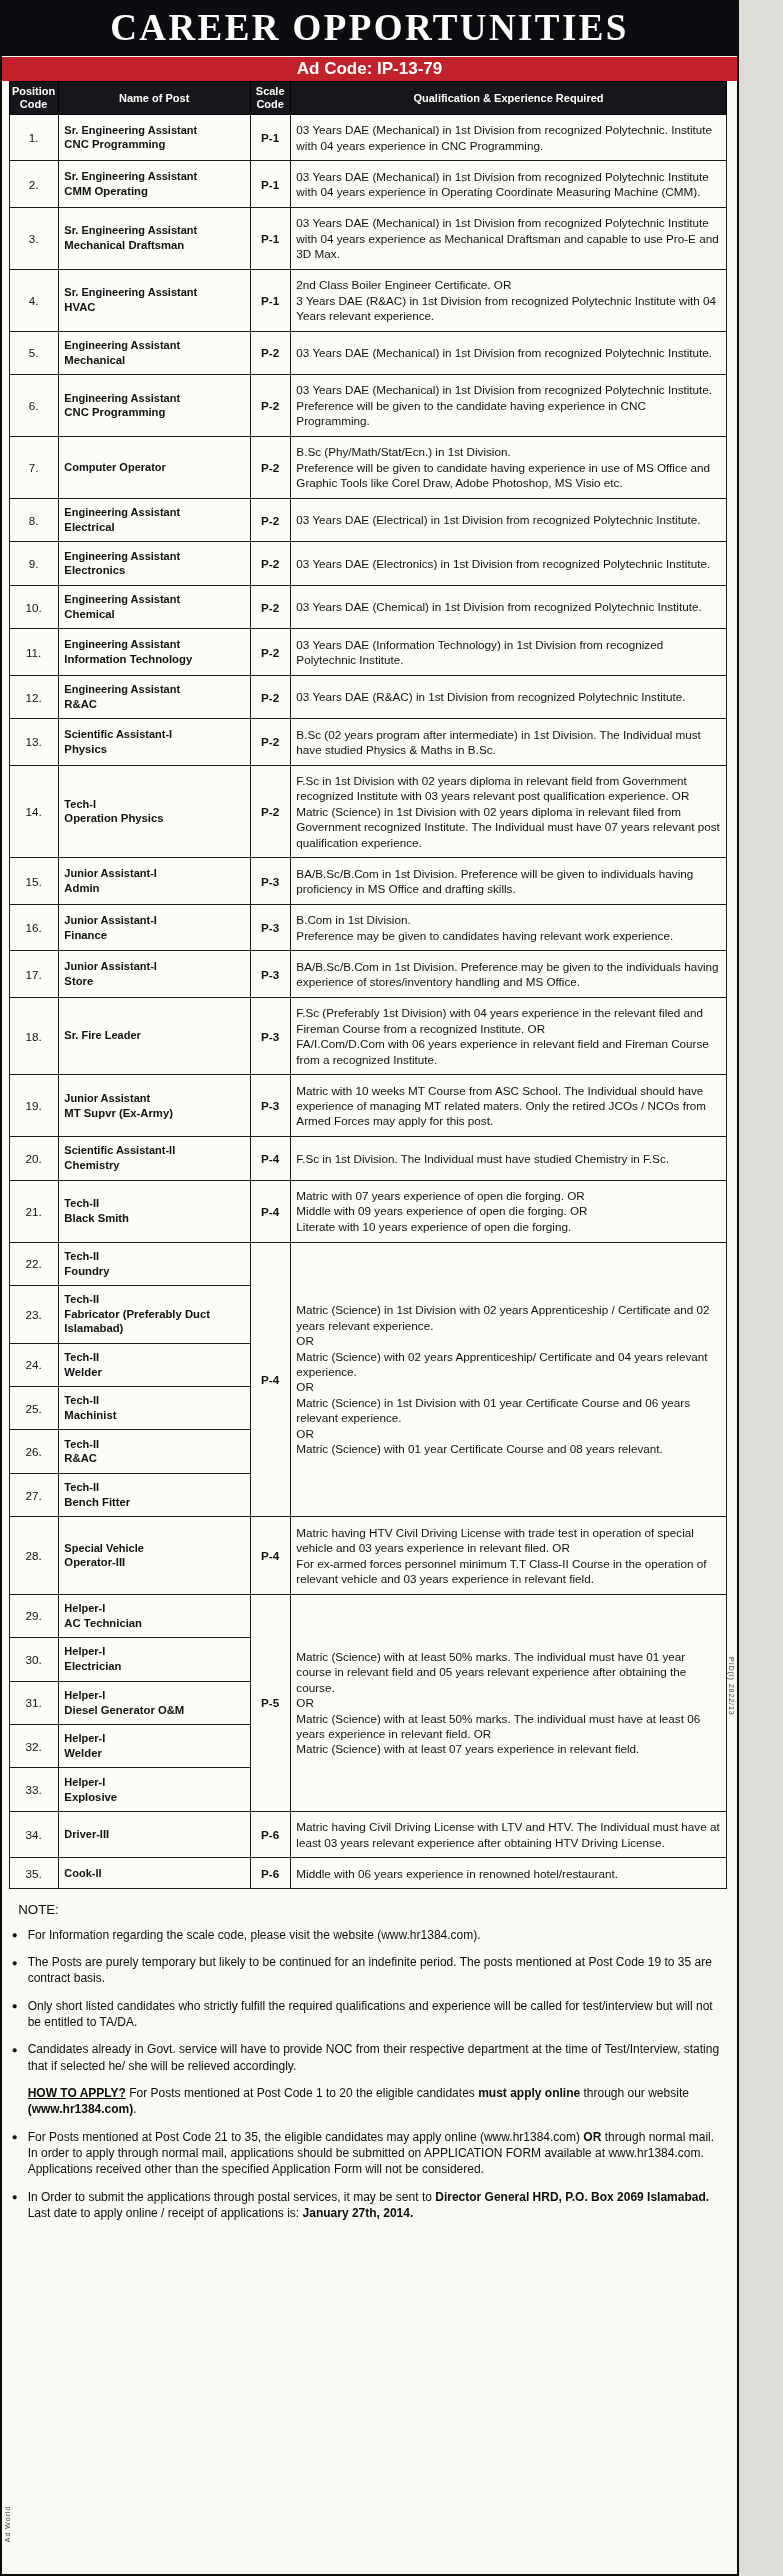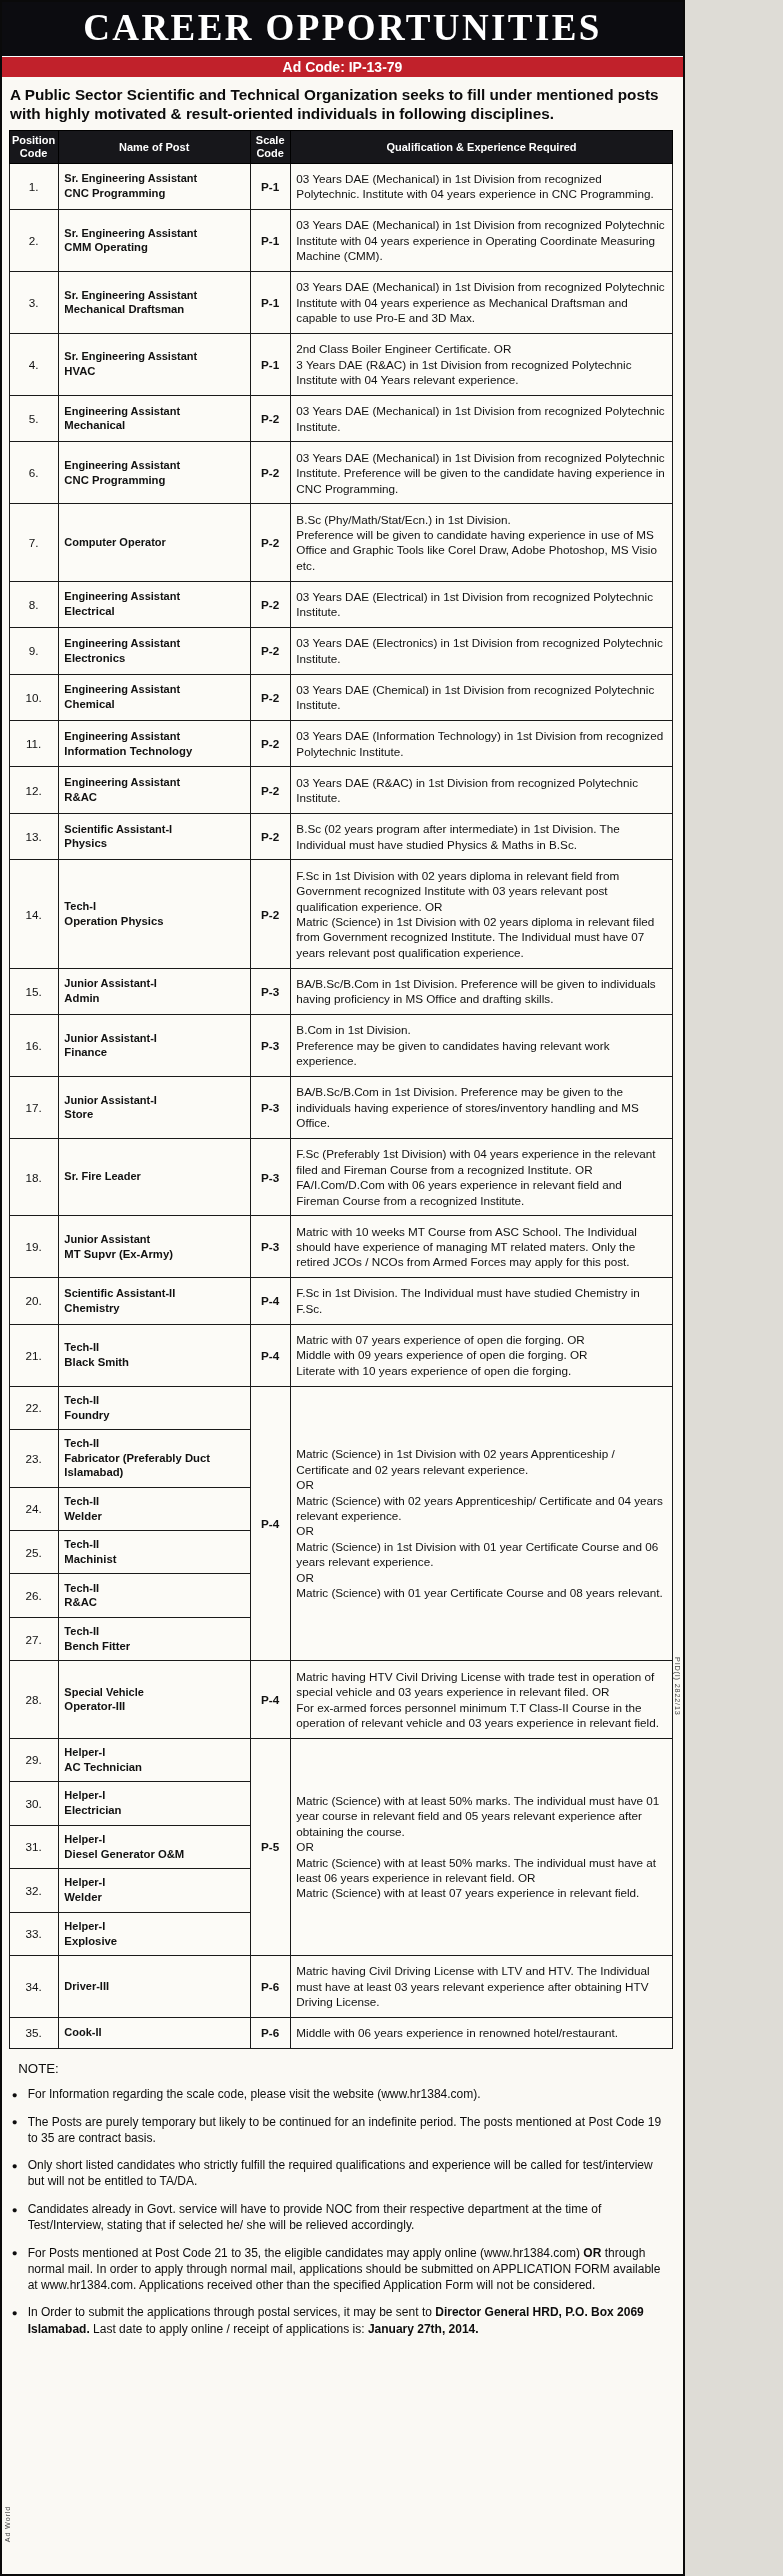--- a/index.html
+++ b/index.html
@@ -5,42 +5,42 @@
   * { box-sizing: border-box; }
   html, body { margin: 0; padding: 0; }
   body {
     width: 783px;
     background: #dedcd6;
     font-family: "Liberation Sans", sans-serif;
     color: #111;
   }
   .page {
     position: relative;
-    width: 685px;
+    width: 739px;
     min-height: 2576px;
     background: #faf9f4;
     border: 2.4px solid #0a0a0a;
   }
   .masthead {
     background: #0c0c10;
     color: #ffffff;
     font-family: "Liberation Serif", serif;
     font-weight: bold;
     font-size: 37px;
     text-align: center;
     letter-spacing: 2.4px;
     padding: 4px 0 7.3px 0;
     border-bottom: 1.6px solid #ffffff;
   }
   .adcode-bar {
     background: #c1212b;
     color: #ffffff;
     text-align: center;
     font-weight: bold;
-    font-size: 14px;
+    font-size: 17px;
     padding: 1.6px 0 2.4px 0;
   }
   .intro {
     font-weight: bold;
     font-size: 15.3px;
     line-height: 1.3;
     padding: 7.3px 9.7px 5.7px 8px;
     color: #0c0c0c;
   }
   .table-wrap { padding: 0 9.7px 0 6.5px; }
@@ -113,21 +113,20 @@
 
 <div class="page">
 
   <div class="side-left">Ad World</div>
   <div class="side-right">PID(I) 2822/13</div>
 
   <div class="masthead">CAREER OPPORTUNITIES</div>
 
   <div class="adcode-bar">Ad Code: IP-13-79</div>
 
-  <div class="intro">A Public Sector Scientific and Technical Organization seeks to fill under mentioned posts with highly motivated &amp; result-oriented individuals in following disciplines.</div>
 
   <div class="table-wrap">
     <table class="post-table">
       <thead>
         <tr>
           <th class="cell-code">Position Code</th>
           <th class="cell-post">Name of Post</th>
           <th class="cell-scale">Scale Code</th>
           <th>Qualification &amp; Experience Required</th>
         </tr>
@@ -459,20 +458,23 @@
           <span class="note-text"><span>The Posts are purely temporary but likely to be continued for an indefinite period. The posts mentioned at Post Code 19 to 35 are contract basis.</span></span>
         </div>
         <div class="note-item">
           <span class="note-bullet">●</span>
           <span class="note-text"><span>Only short listed candidates who strictly fulfill the required qualifications and experience will be called for test/interview but will not be entitled to TA/DA.</span></span>
         </div>
         <div class="note-item">
           <span class="note-bullet">●</span>
           <span class="note-text"><span>Candidates already in Govt. service will have to provide NOC from their respective department at the time of Test/Interview, stating that if selected he/ she will be relieved accordingly.</span></span>
         </div>
+        <div class="note-item no-bullet">
+          <span class="note-text"><span class="seg-b seg-u">HOW TO APPLY?</span><span> For Posts mentioned at Post Code 1 to 20 the eligible candidates </span><span class="seg-b">must apply online</span><span> through our website </span><span class="seg-b">(www.hr1384.com)</span><span>.</span></span>
+        </div>
         <div class="note-item">
           <span class="note-bullet">●</span>
           <span class="note-text"><span>For Posts mentioned at Post Code 21 to 35, the eligible candidates may apply online (www.hr1384.com) </span><span class="seg-b">OR</span><span> through normal mail. In order to apply through normal mail, applications should be submitted on APPLICATION FORM available at www.hr1384.com. Applications received other than the specified Application Form will not be considered.</span></span>
         </div>
         <div class="note-item">
           <span class="note-bullet">●</span>
           <span class="note-text"><span>In Order to submit the applications through postal services, it may be sent to </span><span class="seg-b">Director General HRD, P.O. Box 2069 Islamabad.</span><span> Last date to apply online / receipt of applications is: </span><span class="seg-b">January 27th, 2014.</span></span>
         </div>
       </div>
   </div>

